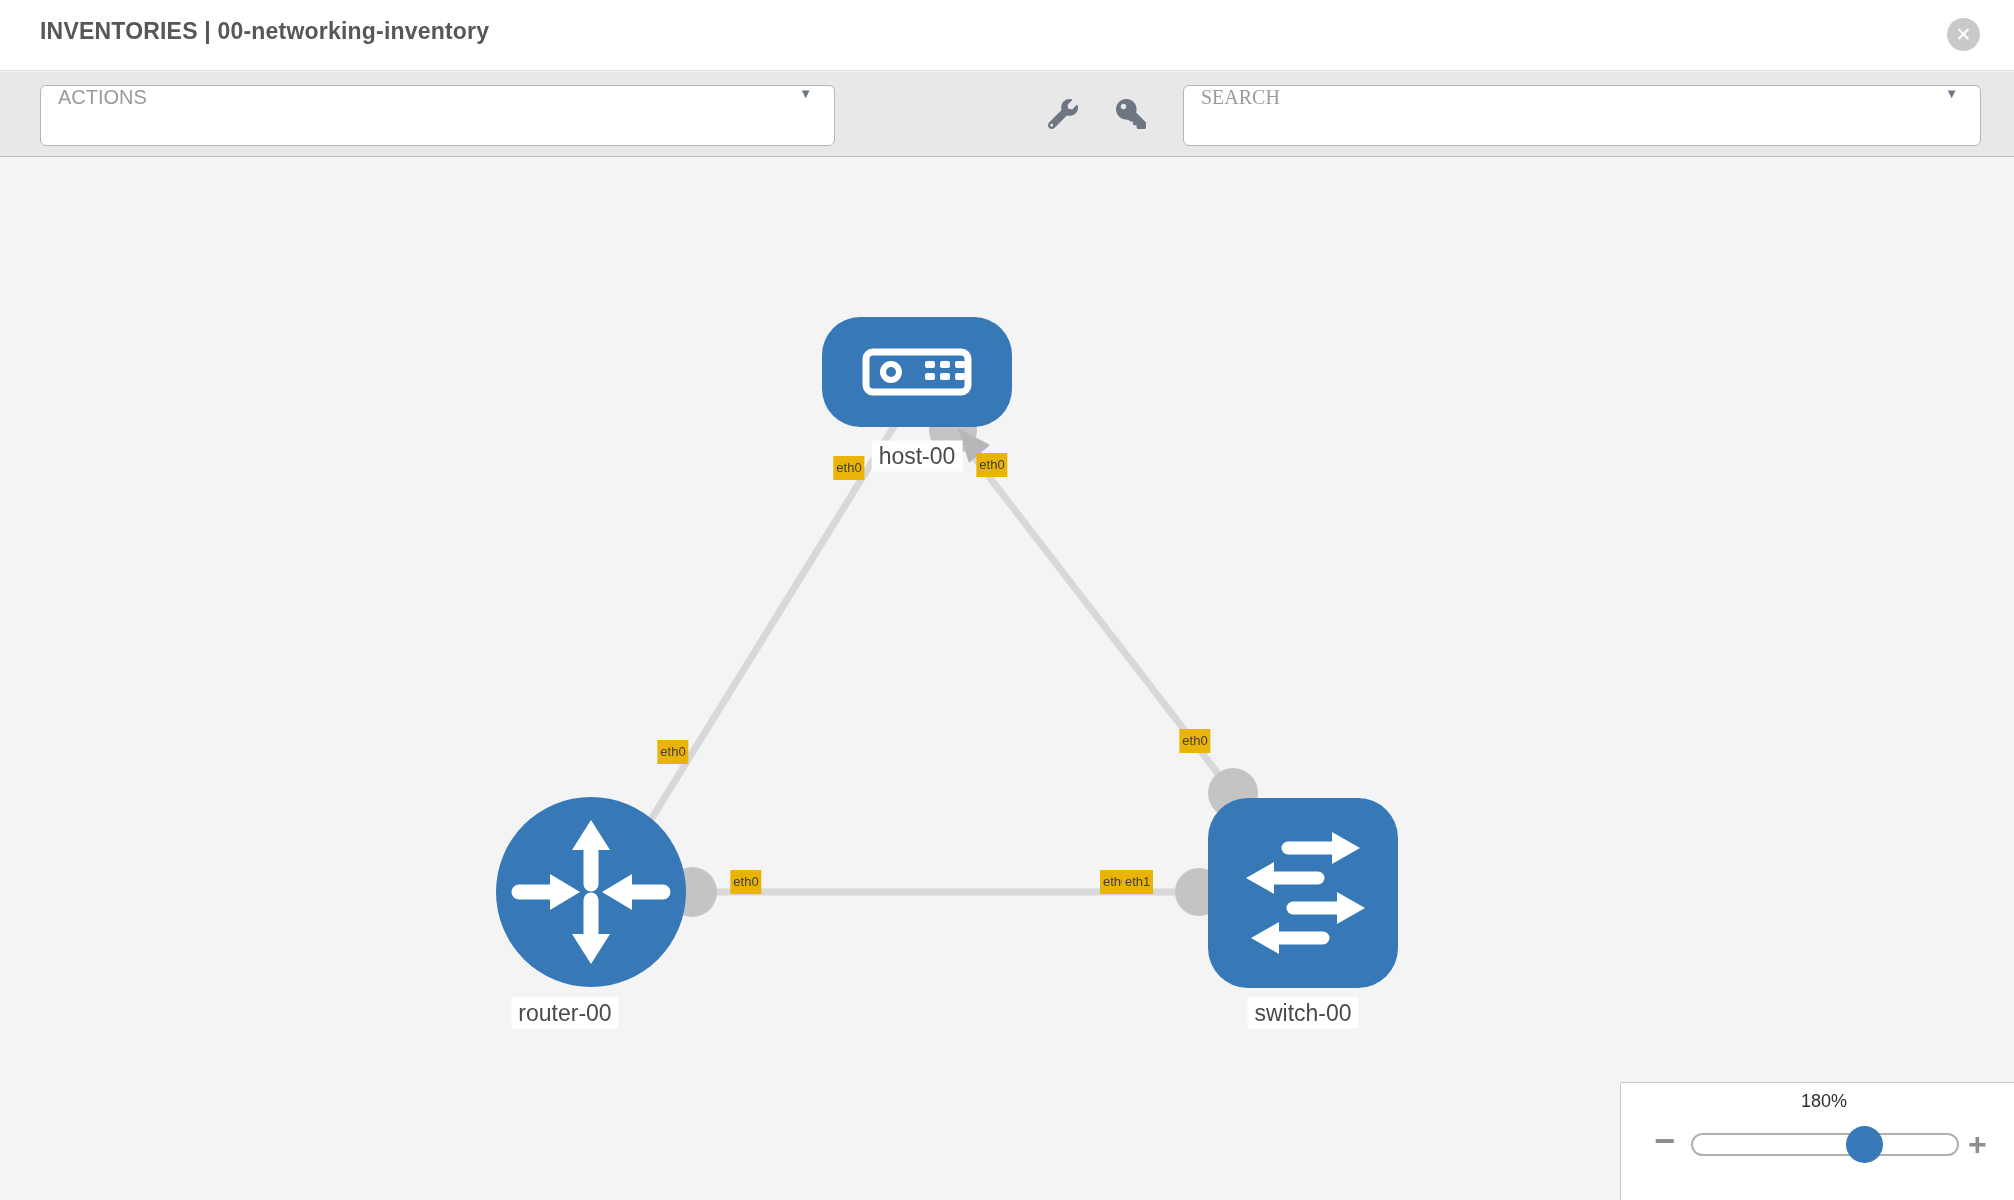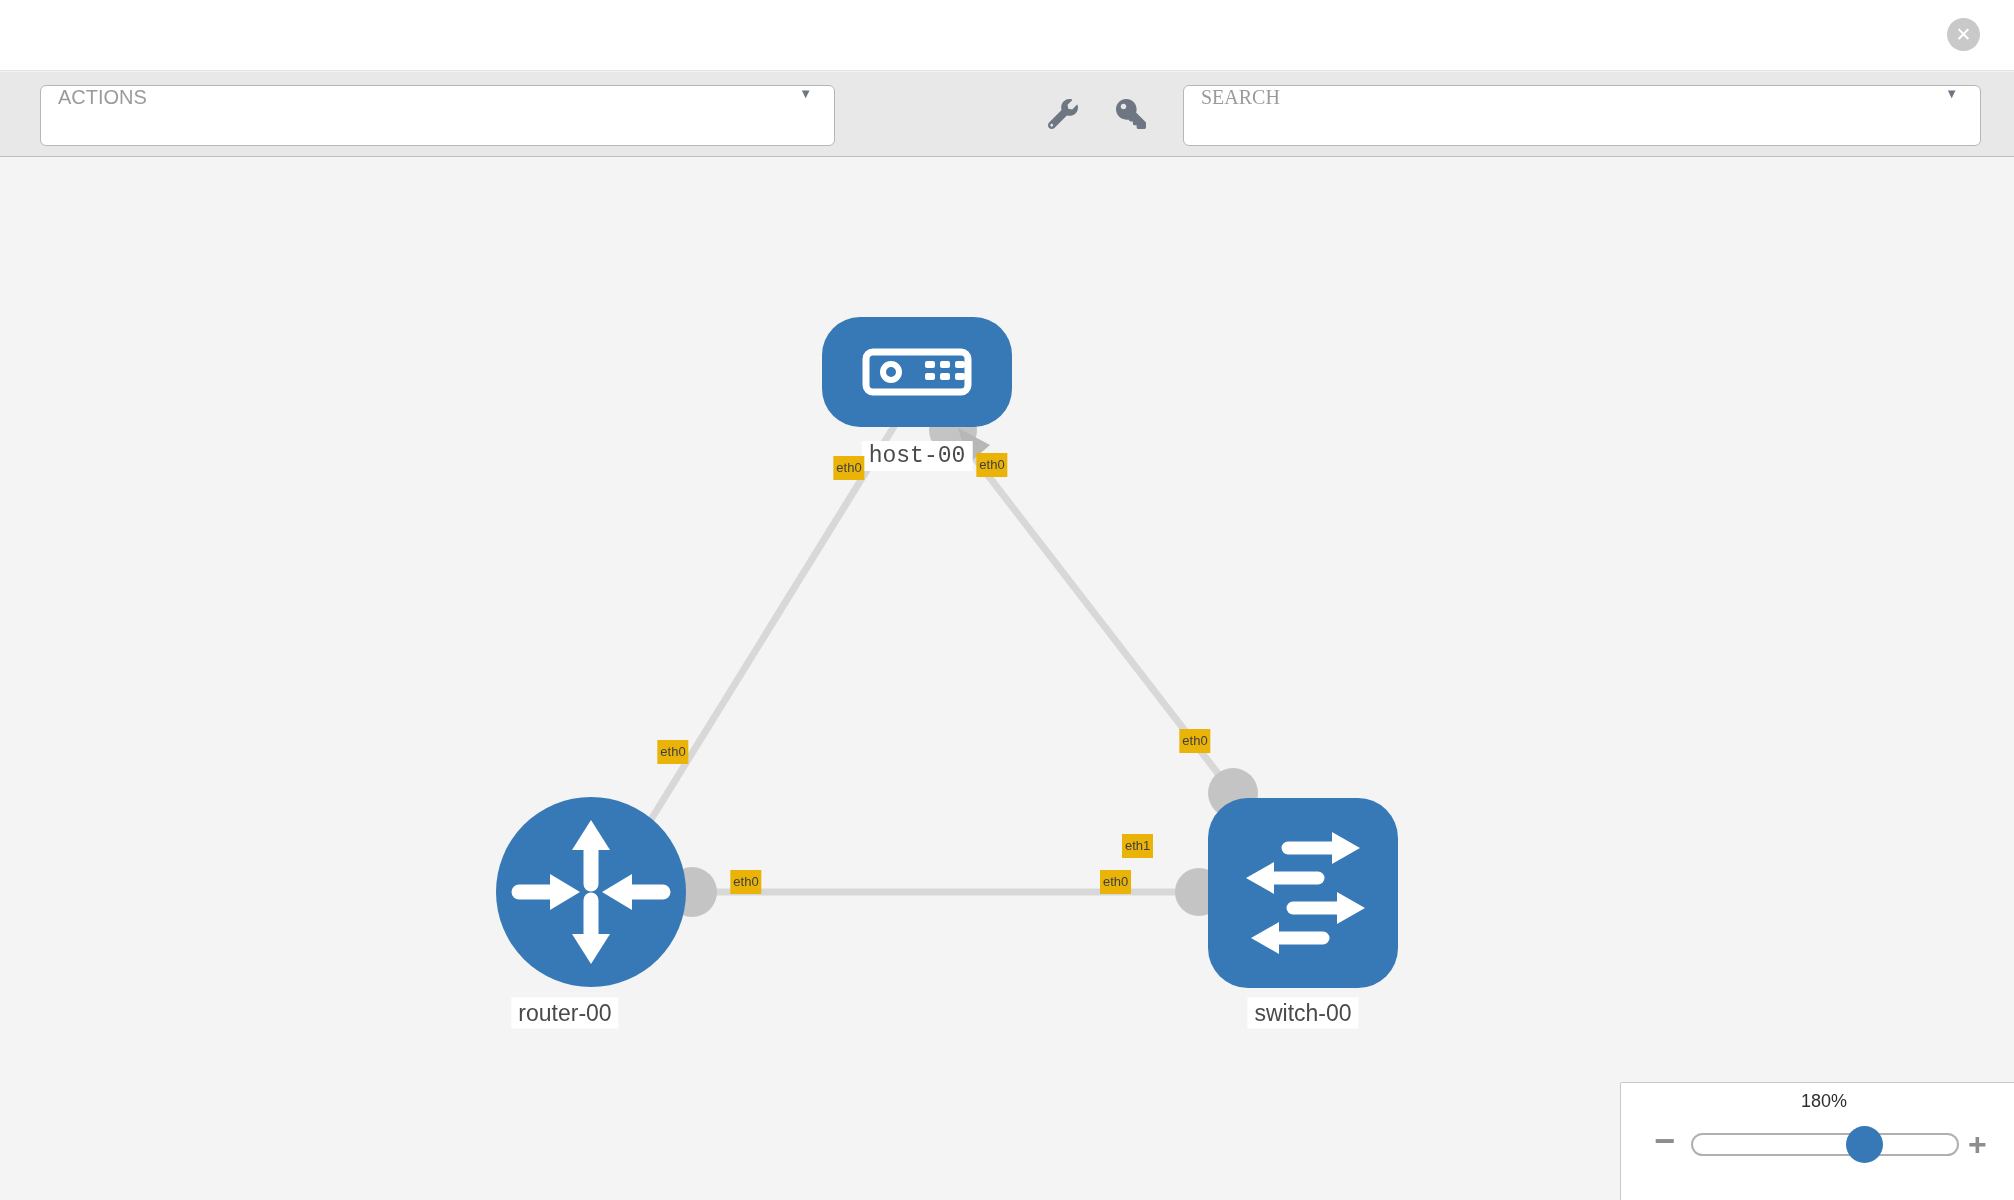--- a/index.html
+++ b/index.html
@@ -45,20 +45,21 @@
                 border:2px solid #b0b0b0; border-radius:12px; cursor:pointer; }
   .zoom-knob  { position:absolute; left:225px; top:43px; width:37px; height:37px; border-radius:50%;
                 background:#3779b6; cursor:grab; }
 </style>
 </head>
 <body>
 
 <div class="app">
 
   <div class="hdr">
+    <h1>INVENTORIES | 00-networking-inventory</h1>
     <div class="close-btn">
       <span>✕</span>
     </div>
   </div>
 
   <div class="tbar">
     <div class="selbox actions">
       <span class="ph">ACTIONS</span>
       <span class="caret">▼</span>
     </div>
@@ -133,31 +134,31 @@
           <line x1="1318" y1="720" x2="1270" y2="720"></line>
           <polygon points="1274,704 1274,736 1246,720" stroke="none"></polygon>
           <line x1="1293" y1="750" x2="1341" y2="750"></line>
           <polygon points="1337,734 1337,766 1365,750" stroke="none"></polygon>
           <line x1="1323" y1="780" x2="1275" y2="780"></line>
           <polygon points="1279,764 1279,796 1251,780" stroke="none"></polygon>
         </g>
       </g>
     </svg>
 
-    <div class="nlabel" style="left:917px; top:298px;font-family:Liberation Mono, monospace;">host-00</div>
+    <div class="nlabel" style="left:917px; top:298px;">host-00</div>
     <div class="nlabel" style="left:565px; top:855px;">router-00</div>
     <div class="nlabel" style="left:1303px; top:855px;">switch-00</div>
 
     <div class="iface ctr" style="left:849px;  top:310px;">eth0</div>
     <div class="iface ctr" style="left:992px;  top:307px;">eth0</div>
     <div class="iface ctr" style="left:673px;  top:594px;">eth0</div>
     <div class="iface ctr" style="left:1195px; top:583px;">eth0</div>
     <div class="iface ctr" style="left:746px;  top:724px;">eth0</div>
     <div class="iface" style="left:1100px; top:712px;">eth0</div>
-    <div class="iface" style="left:1122px; top:676px; z-index:2;">eth1</div>
+    <div class="iface" style="left:1122px; top:712px; z-index:2;">eth1</div>
 
     <div class="zoom-panel">
       <div class="zoom-level">180%</div>
       <div class="zoom-minus">−</div>
       <div class="zoom-track"></div>
       <div class="zoom-knob"></div>
       <div class="zoom-plus">+</div>
     </div>
 
   </div>

